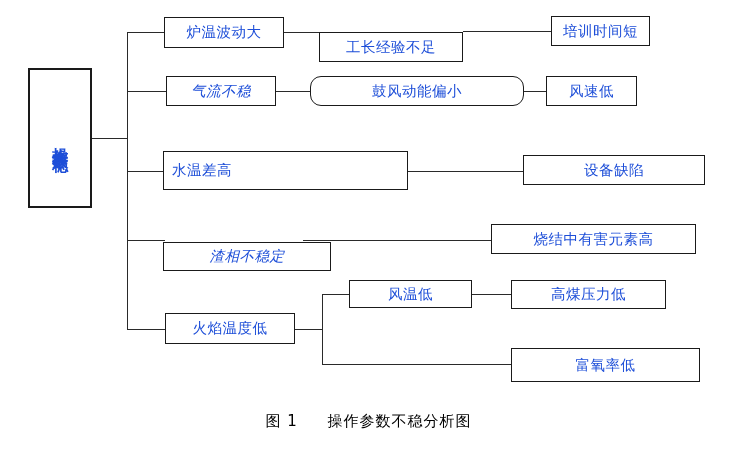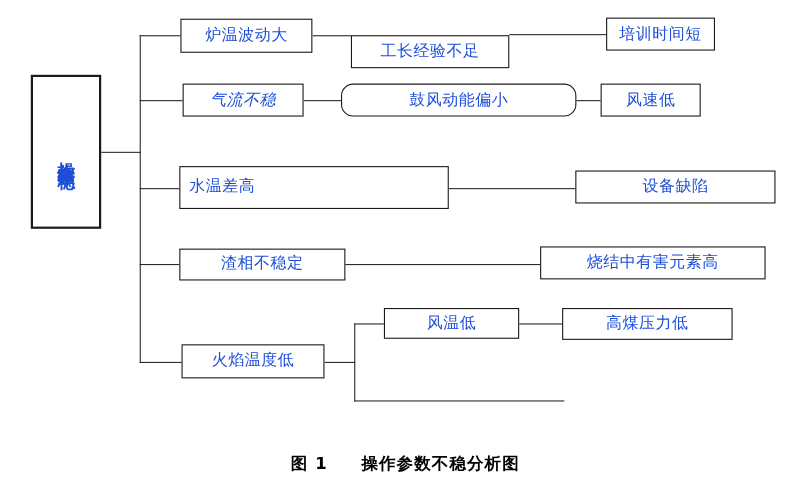--- a/index.html
+++ b/index.html
@@ -63,21 +63,21 @@
     z-index: 1;
   }
   
   #caption {
     position: absolute;
     left: 0;
     right: 0;
     top: 412px;
     text-align: center;
     font-family: "DejaVu Sans", "Liberation Sans", sans-serif;
-    font-weight: bold;
+    font-weight: normal;
     font-size: 15px;
     letter-spacing: 1px;
     color: #000000;
     z-index: 4;
   }
   #caption .cap-num { margin-right: 4px; }
   #caption .cap-gap { display: inline-block; width: 14px; }
 </style>
 </head>
 <body>
@@ -103,37 +103,38 @@
   <div class="node" style="left:310px; top:76px; width:214px; height:30px;border-radius:11px;">鼓风动能偏小</div>
   <div class="hline" style="left:524px; top:91px; width:23px;"></div>
   <div class="node" style="left:546px; top:76px; width:91px; height:30px;">风速低</div>
 
   <div class="hline" style="left:127px; top:171px; width:38px;"></div>
   <div class="node left-align" style="left:163px; top:151px; width:245px; height:39px;">水温差高</div>
   <div class="hline" style="left:408px; top:171px; width:117px;"></div>
   <div class="node" style="left:523px; top:155px; width:182px; height:30px;">设备缺陷</div>
 
   <div class="hline" style="left:127px; top:240px; width:38px;"></div>
-  <div class="node" style="left:163px; top:226px; width:151px; height:29px;">渣相不稳定</div>
+  <div class="node" style="left:163px; top:242px; width:168px; height:29px;font-style:italic;">渣相不稳定</div>
   <div class="hline" style="left:303px; top:240px; width:190px;"></div>
   <div class="node" style="left:491px; top:224px; width:205px; height:30px;">烧结中有害元素高</div>
 
   <div class="hline" style="left:127px; top:329px; width:40px;"></div>
   <div class="node" style="left:165px; top:313px; width:130px; height:31px;">火焰温度低</div>
 
   <div class="hline" style="left:295px; top:329px; width:28px;"></div>
 
   <div class="vline" style="left:322px; top:294px; height:71px;"></div>
 
   <div class="hline" style="left:322px; top:294px; width:29px;"></div>
   <div class="node" style="left:349px; top:280px; width:123px; height:28px;">风温低</div>
   <div class="hline" style="left:472px; top:294px; width:41px;"></div>
   <div class="node" style="left:511px; top:280px; width:155px; height:29px;">高煤压力低</div>
 
   <div class="hline" style="left:322px; top:364px; width:191px;"></div>
+  <div class="node" style="left:511px; top:348px; width:189px; height:34px;">富氧率低</div>
 
   <div id="caption">
     <span class="cap-num">图 1</span>
     <span class="cap-gap"></span>
     <span>操作参数不稳分析图</span>
   </div>
 
 </div>
 
 </body></html>

